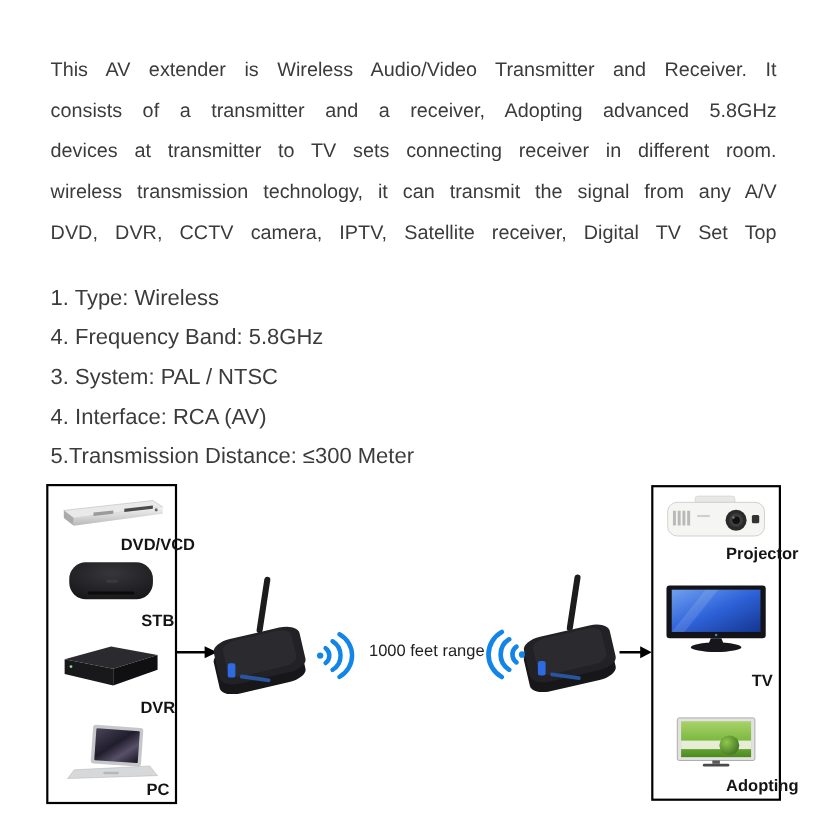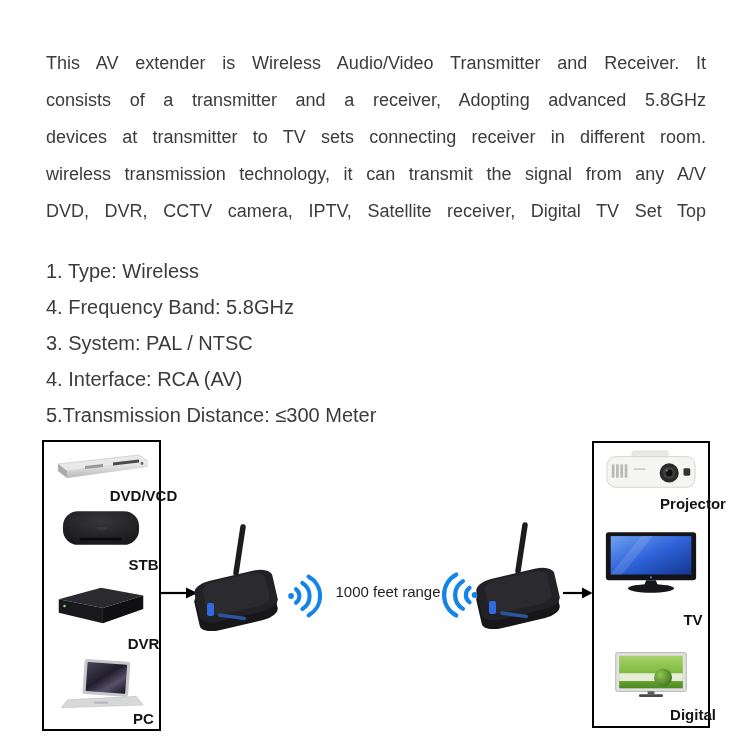--- a/index.html
+++ b/index.html
@@ -209,16 +209,16 @@
     <div class="devlabel" style="top:168px">TV</div>
 
     <svg class="devicon" style="left:14px;top:206px" width="86" height="52" viewBox="0 0 100 56">
       <rect x="9" y="2" width="82" height="45" rx="2" fill="#e2e2e2" stroke="#a8a8a8" stroke-width="1"></rect>
       <rect x="13" y="5.5" width="74" height="38" fill="url(#gMon)"></rect>
       <rect x="13" y="26" width="74" height="9" fill="#f1f2e4" opacity="0.92"></rect>
       <circle cx="64" cy="31" r="10.5" fill="url(#gApple)"></circle>
       <rect x="46" y="47" width="8" height="3.5" fill="#5a5a5a"></rect>
       <rect x="36" y="50.5" width="28" height="3" rx="1.5" fill="#4a4a4a"></rect>
     </svg>
-    <div class="devlabel" style="top:263px">Digital</div>
+    <div class="devlabel" style="top:263px">Adopting</div>
   </div>
 
 </div>
 
 </body></html>

